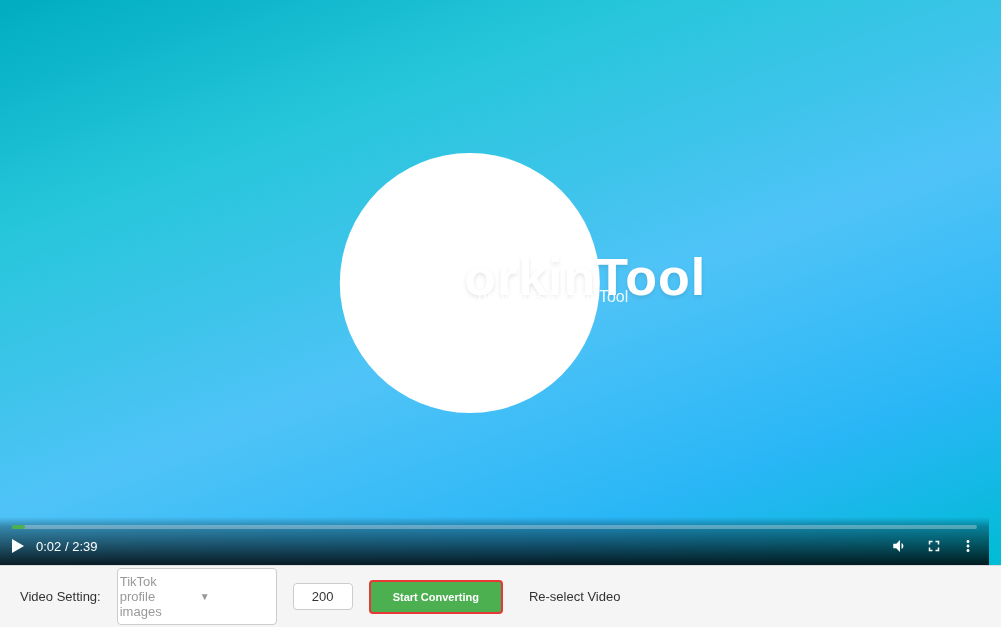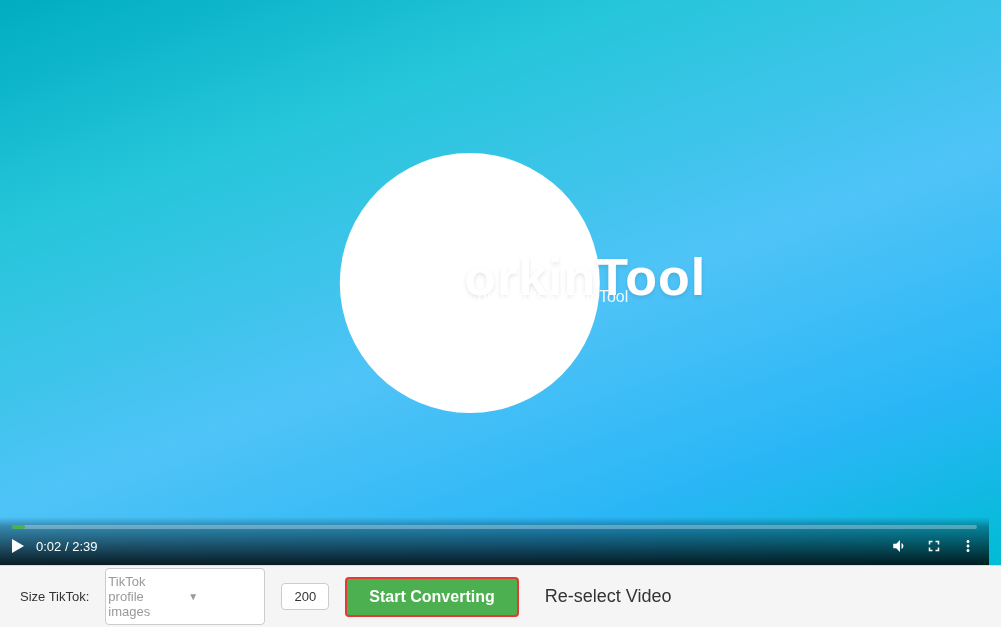--- a/index.html
+++ b/index.html
@@ -179,21 +179,21 @@
       font-size: 10px;
     }
 
     .size-value {
       border: 1px solid #ccc;
       border-radius: 4px;
       background: white;
       padding: 5px 10px;
       font-size: 13px;
       color: #333;
-      width: 48px;
+      width: 60px;
       text-align: center;
     }
 
     .extracted-info {
       font-size: 13px;
       color: #555;
       flex: 1;
       white-space: nowrap;
     }
 
@@ -203,32 +203,32 @@
       font-size: 16px;
       margin-left: 4px;
     }
 
     .start-converting-btn {
       background: #4caf50;
       color: white;
       border: 2px solid #e53935;
       border-radius: 4px;
       padding: 9px 22px;
-      font-size: 16px;
+      font-size: 11px;
       font-weight: bold;
       cursor: pointer;
       white-space: nowrap;
     }
 
     .reselect-btn {
       background: transparent;
       color: #333;
       border: none;
       padding: 9px 10px;
-      font-size: 18px;
+      font-size: 13px;
       cursor: pointer;
       white-space: nowrap;
     }
 
     
     .play-triangle {
       width: 0;
       height: 0;
       border-top: 7px solid transparent;
       border-bottom: 7px solid transparent;
@@ -281,21 +281,21 @@
               <path d="M12 8c1.1 0 2-.9 2-2s-.9-2-2-2-2 .9-2 2 .9 2 2 2zm0 2c-1.1 0-2 .9-2 2s.9 2 2 2 2-.9 2-2-.9-2-2-2zm0 6c-1.1 0-2 .9-2 2s.9 2 2 2 2-.9 2-2-.9-2-2-2z"></path>
             </svg>
           </div>
         </div>
       </div>
     </div>
   </div>
 
   <div class="bottom-toolbar">
 
-    <span class="size-setting-label">Size TikTok:</span>
+    <span class="size-setting-label">Video Setting:</span>
 
     <div class="size-dropdown">
       <span>TikTok profile images</span>
       <span class="chevron">▼</span>
     </div>
 
     <div class="size-value">200</div>
 
 
     <button class="start-converting-btn">Start Converting</button>

